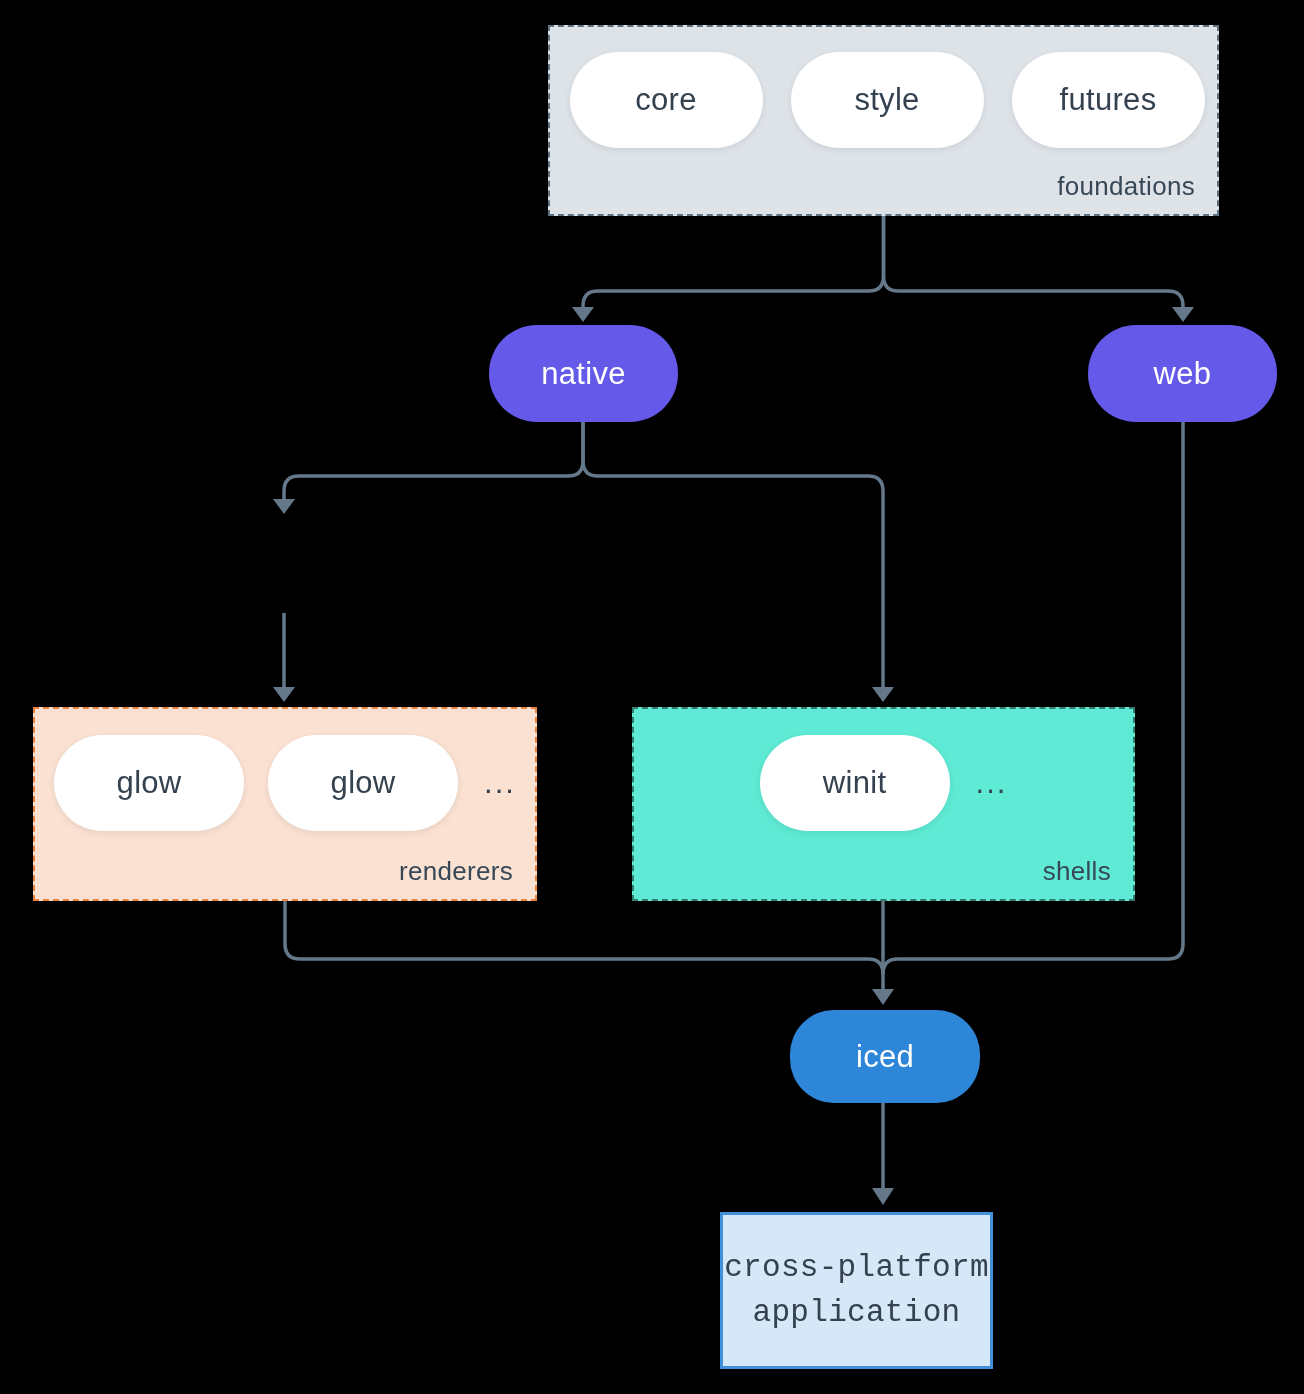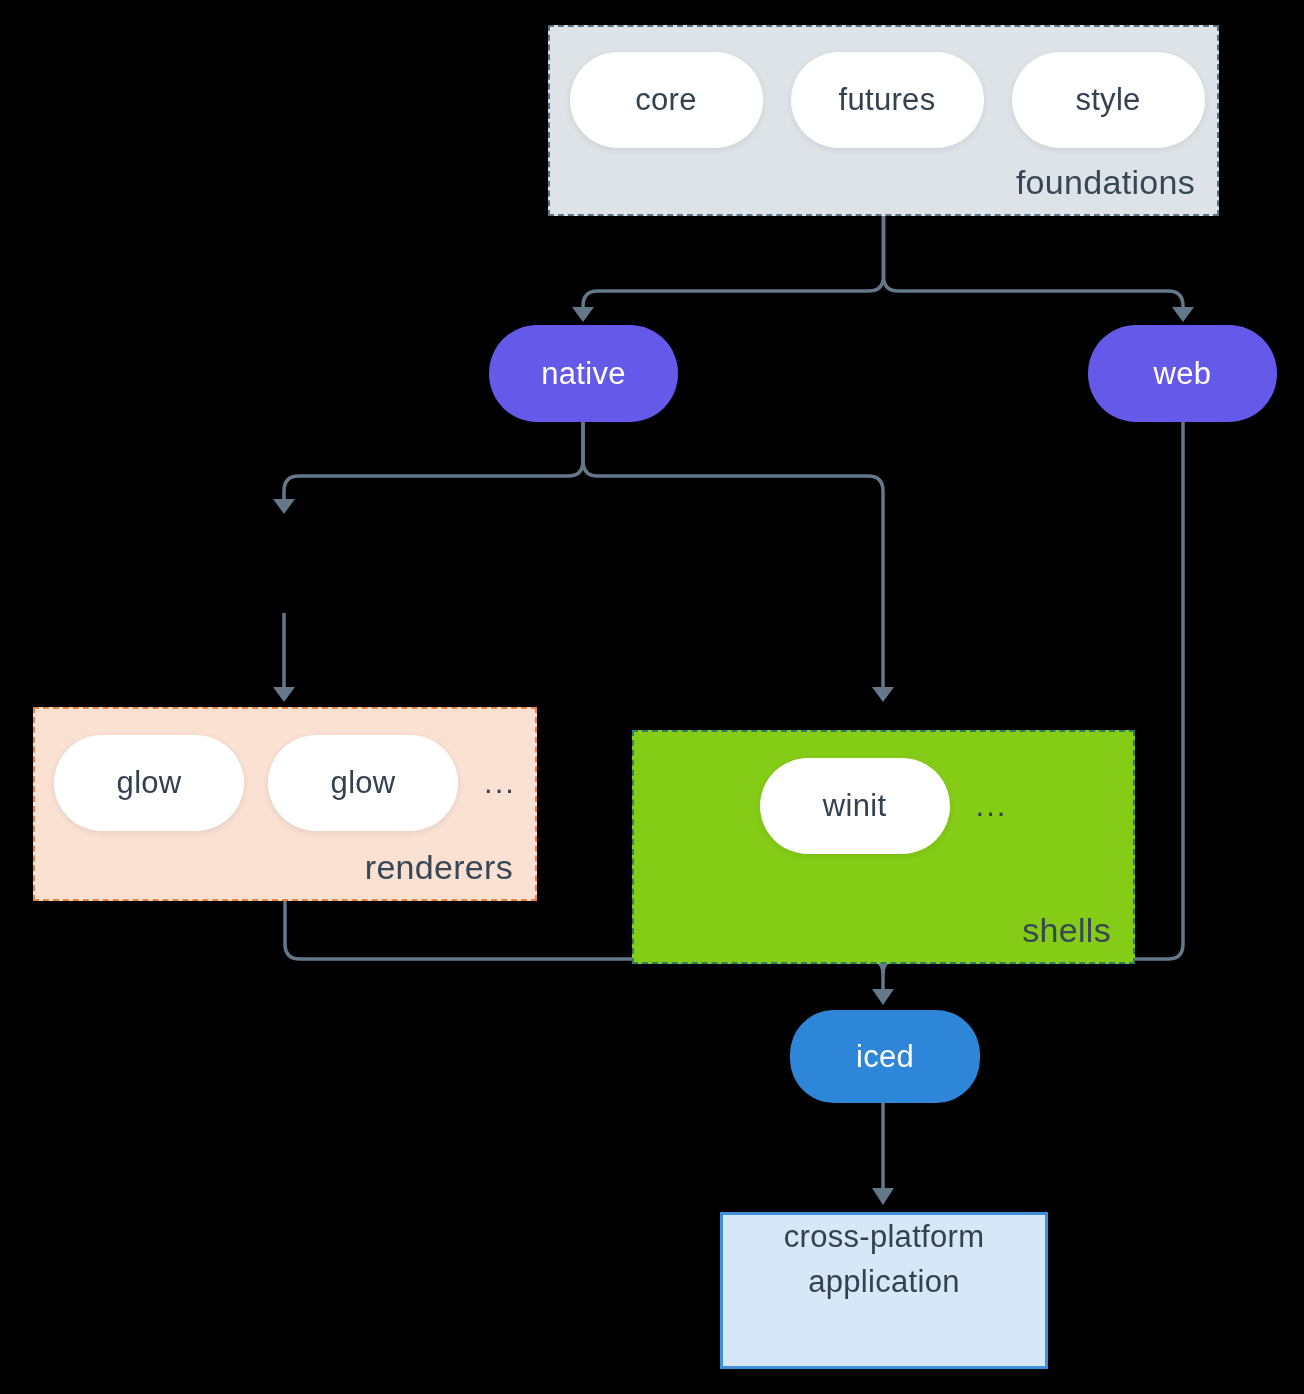--- a/index.html
+++ b/index.html
@@ -43,24 +43,23 @@
     padding-left: 7px;
   }
   .group-renderers {
     left: 33px; top: 707px;
     width: 504px; height: 194px;
     background: #fae1d2;
     border: 2.5px dashed #e8823c;
   }
   .group-shells {
     left: 632px; top: 707px;
-    width: 503px; height: 234px;
-    background: #84cc16;
+    width: 503px; height: 194px;
+    background: #5eead4;
     border: 2px dashed #2f7d6e;
-    margin-top: 23px;
   }
   .pill-row {
     display: flex;
     justify-content: center;
     align-items: center;
     gap: 28px;
     margin-top: 25px;
   }
   .group-renderers .pill-row,
   .group-shells .pill-row {
@@ -90,49 +89,50 @@
     font-size: 31px;
     color: #34414f;
     align-self: center;
     margin-left: 2px;
     letter-spacing: 2px;
   }
   .group-label {
     position: absolute;
     right: 22px;
     bottom: 12px;
-    font-size: 34px;
+    font-size: 26px;
     color: #374756;
     letter-spacing: 0.3px;
   }
   .node-pill {
     position: absolute;
     display: flex;
     align-items: center;
     justify-content: center;
     color: #ffffff;
     font-size: 31px;
     letter-spacing: 0.3px;
     border-radius: 48px;
   }
   .node-native { left: 489px; top: 325px; width: 189px; height: 97px; background: #6459e8; }
   .node-web    { left: 1088px; top: 325px; width: 189px; height: 97px; background: #6459e8; }
   .node-graphics { left: 189px; top: 517px; width: 190px; height: 96px; background: #e0813c; }
   .node-iced   { left: 790px; top: 1010px; width: 190px; height: 93px; background: #2e86d8; border-radius: 44px; }
   .node-application {
     position: absolute;
     left: 720px; top: 1212px;
-    width: 328px; height: 157px;
+    width: 273px; height: 157px;
     box-sizing: border-box;
     background: #d6e8f8;
     border: 3px solid #4090dc;
     display: flex;
-    align-items: flex-start;
+    align-items: center;
     justify-content: center;
     text-align: center;
+    font-family: Liberation Mono, monospace;
   }
   .node-application .app-label {
     font-size: 31px;
     line-height: 1.45;
     color: #34414f;
     max-width: 280px;
     letter-spacing: 0.3px;
   }
 </style>
 </head>
@@ -164,22 +164,22 @@
     <path class="edge" d="M 883 901 L 883 990"></path>
     <path class="arrowhead" d="M 872 989 L 894 989 L 883 1005 Z"></path>
 
     <path class="edge" d="M 883 1103 L 883 1189"></path>
     <path class="arrowhead" d="M 872 1188 L 894 1188 L 883 1205 Z"></path>
   </svg>
 
   <div class="group-box group-foundations">
     <div class="pill-row">
       <div class="pill pill-white">core</div>
+      <div class="pill pill-white">style</div>
       <div class="pill pill-white">futures</div>
-      <div class="pill pill-white">style</div>
     </div>
     <div class="group-label">foundations</div>
   </div>
 
   <div class="node-pill node-native">native</div>
 
   <div class="node-pill node-web">web</div>
 
 
   <div class="group-box group-renderers">

